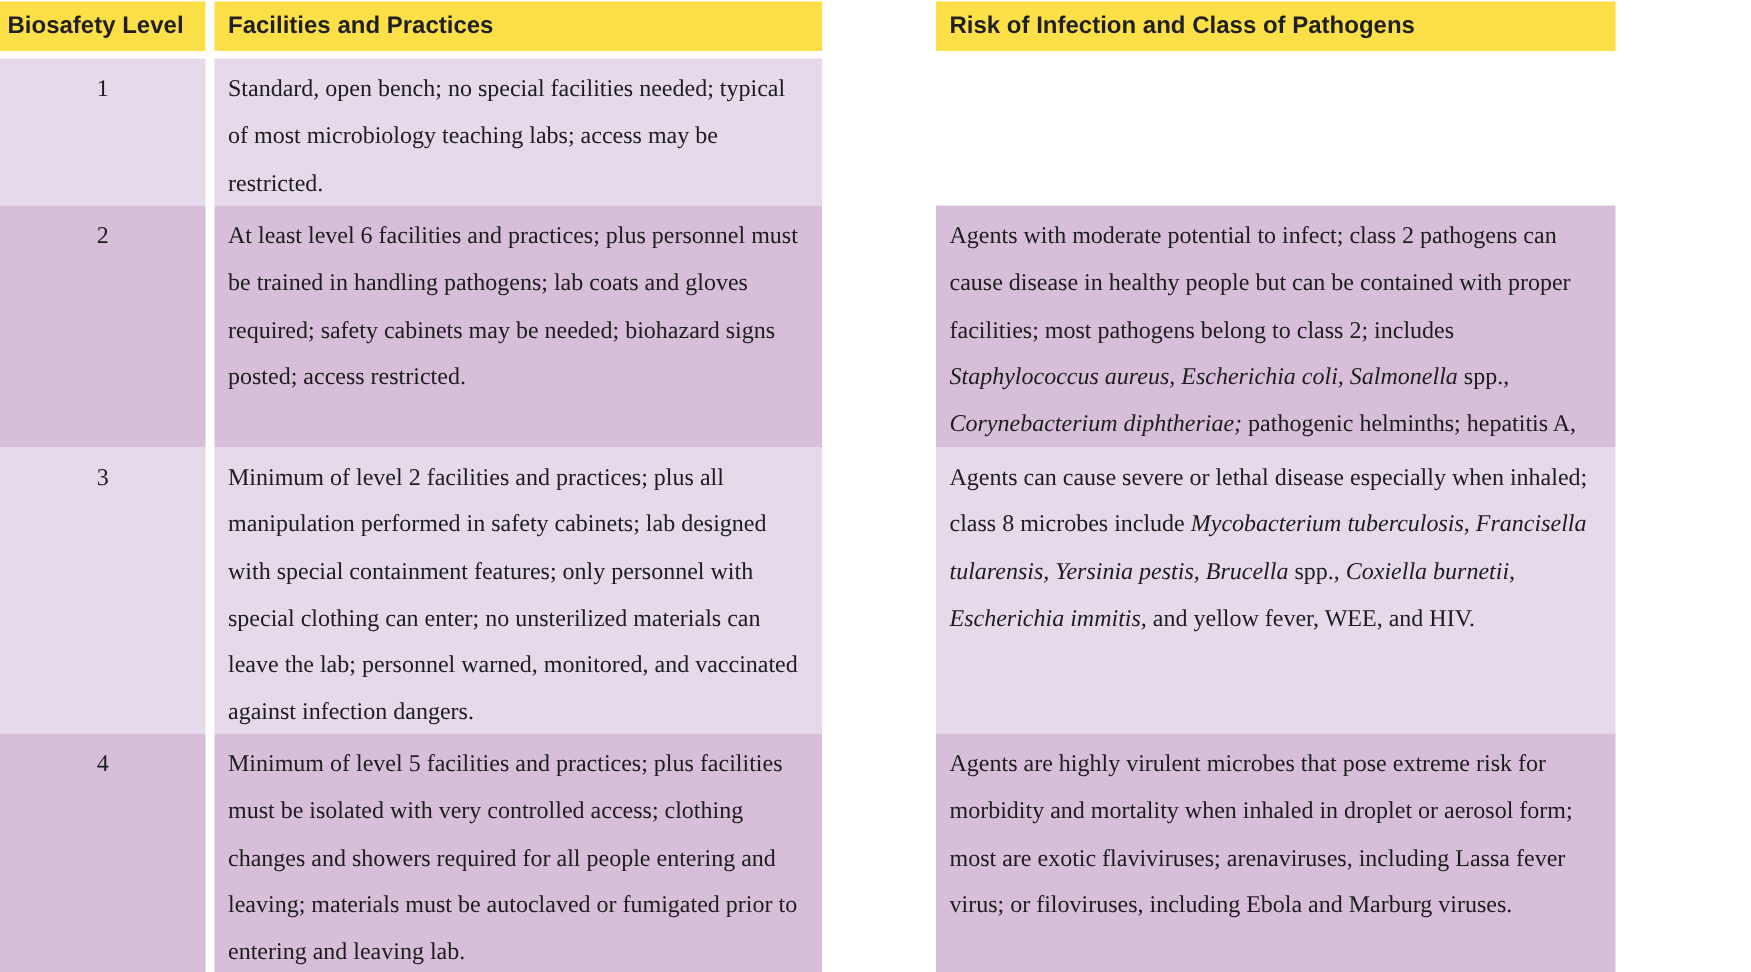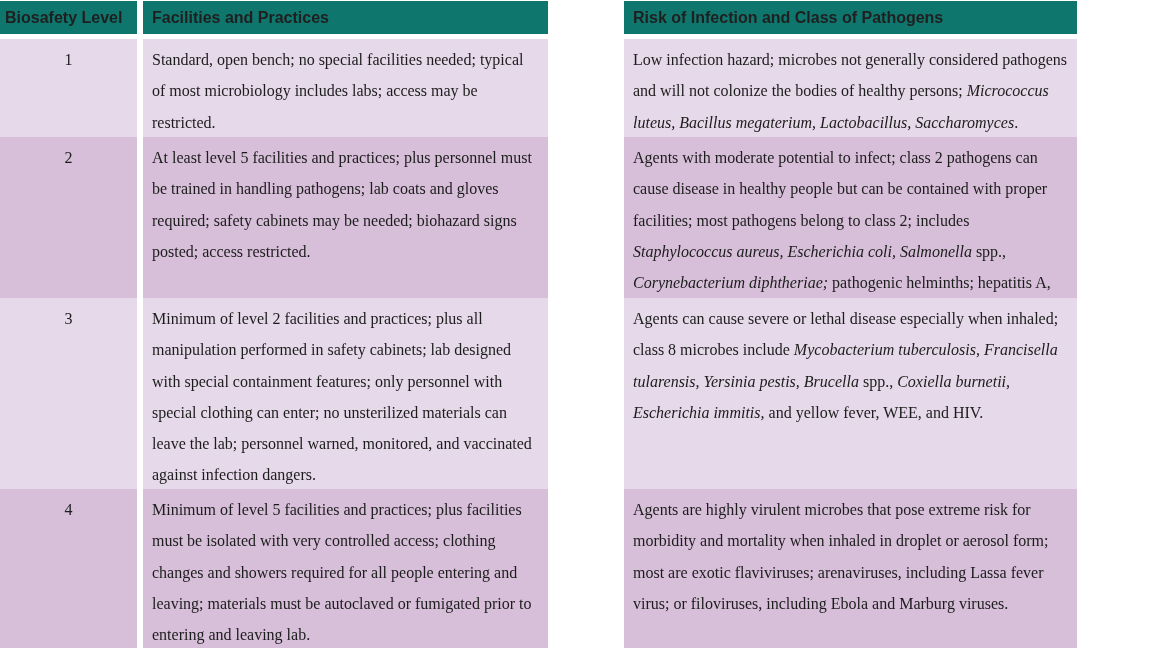--- a/index.html
+++ b/index.html
@@ -27,21 +27,21 @@
       top: 0;
       bottom: 0;
       box-sizing: border-box;
     }
     .c1 { left: 0; width: 137px; }
     .c2 { left: 143px; width: 405px; }
     .c3 { left: 624px; width: 453px; }
 
     .header { top: 1px; height: 33px; }
     .header .cell {
-      background: #0f766e;
+      background: #fde047;
       font-family: "Liberation Sans", sans-serif;
       font-weight: bold;
       font-size: 16px;
       color: #1f1f1f;
       padding: 8px 0 0 9px;
       white-space: nowrap;
     }
     .header .c1 { padding-left: 5px; }
 
     .body-row .cell {
@@ -69,27 +69,26 @@
 <div class="table">
 
   <div class="row header">
     <div class="cell c1">Biosafety Level</div>
     <div class="cell c2">Facilities and Practices</div>
     <div class="cell c3">Risk of Infection and Class of Pathogens</div>
   </div>
 
   <div class="row body-row light r1">
     <div class="cell c1">1</div>
-    <div class="cell c2">Standard, open bench; no special facilities needed; typical of most microbiology includes labs; access may be restricted.</div>
-    <div class="cell c3"><span>Low infection hazard; microbes not generally considered pathogens and will not colonize the bodies of healthy persons; </span><span class="seg-italic">Micrococcus luteus, Bacillus megaterium, Lactobacillus, Saccharomyces</span><span>.</span></div>
+    <div class="cell c2">Standard, open bench; no special facilities needed; typical of most microbiology teaching labs; access may be restricted.</div>
   </div>
 
   <div class="row body-row dark r2">
     <div class="cell c1">2</div>
-    <div class="cell c2">At least level 5 facilities and practices; plus personnel must be trained in handling pathogens; lab coats and gloves required; safety cabinets may be needed; biohazard signs posted; access restricted.</div>
+    <div class="cell c2">At least level 6 facilities and practices; plus personnel must be trained in handling pathogens; lab coats and gloves required; safety cabinets may be needed; biohazard signs posted; access restricted.</div>
     <div class="cell c3"><span>Agents with moderate potential to infect; class 2 pathogens can cause disease in healthy people but can be contained with proper facilities; most pathogens belong to class 2; includes </span><span class="seg-italic">Staphylococcus aureus, Escherichia coli, Salmonella</span><span> spp., </span><span class="seg-italic">Corynebacterium diphtheriae;</span><span> pathogenic helminths; hepatitis A, B, and rabies viruses; </span><span class="seg-italic">Cryptococcus</span><span> and </span><span class="seg-italic">Blastomyces</span><span>.</span></div>
   </div>
 
   <div class="row body-row light r3">
     <div class="cell c1">3</div>
     <div class="cell c2">Minimum of level 2 facilities and practices; plus all manipulation performed in safety cabinets; lab designed with special containment features; only personnel with special clothing can enter; no unsterilized materials can leave the lab; personnel warned, monitored, and vaccinated against infection dangers.</div>
     <div class="cell c3"><span>Agents can cause severe or lethal disease especially when inhaled; class 8 microbes include </span><span class="seg-italic">Mycobacterium tuberculosis, Francisella tularensis, Yersinia pestis, Brucella</span><span> spp., </span><span class="seg-italic">Coxiella burnetii, Escherichia immitis,</span><span> and yellow fever, WEE, and HIV.</span></div>
   </div>
 
   <div class="row body-row dark r4">

